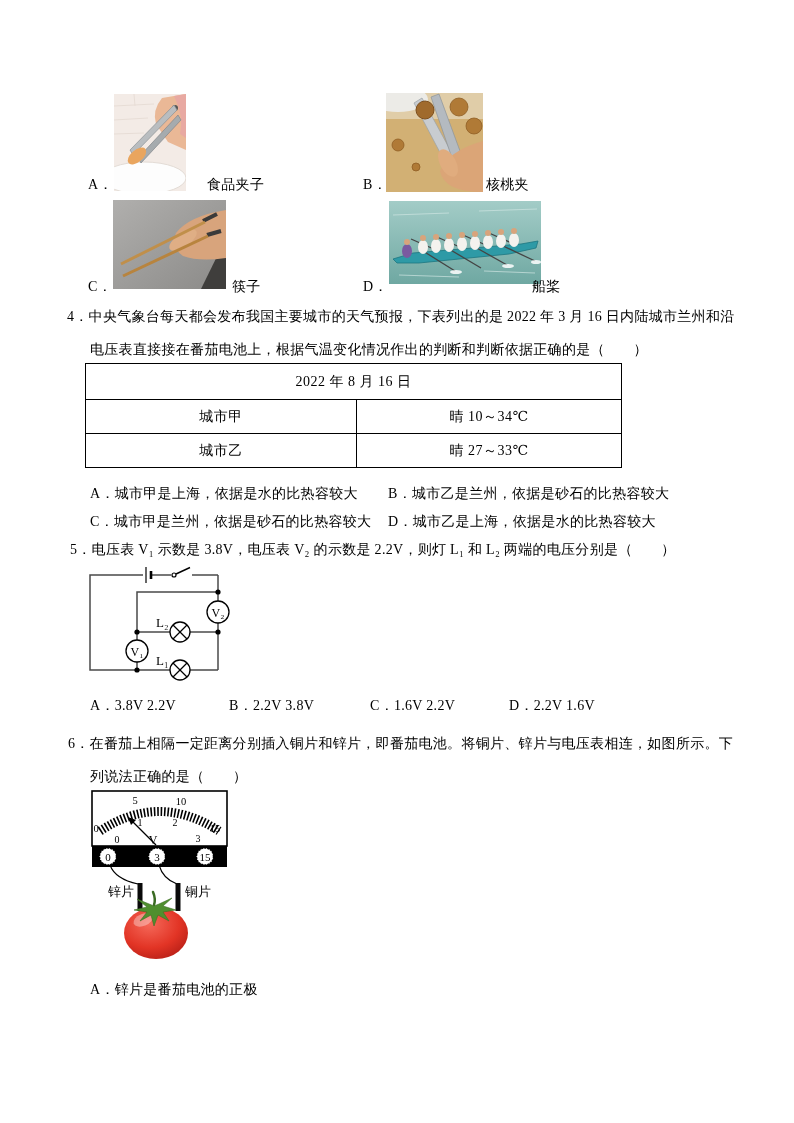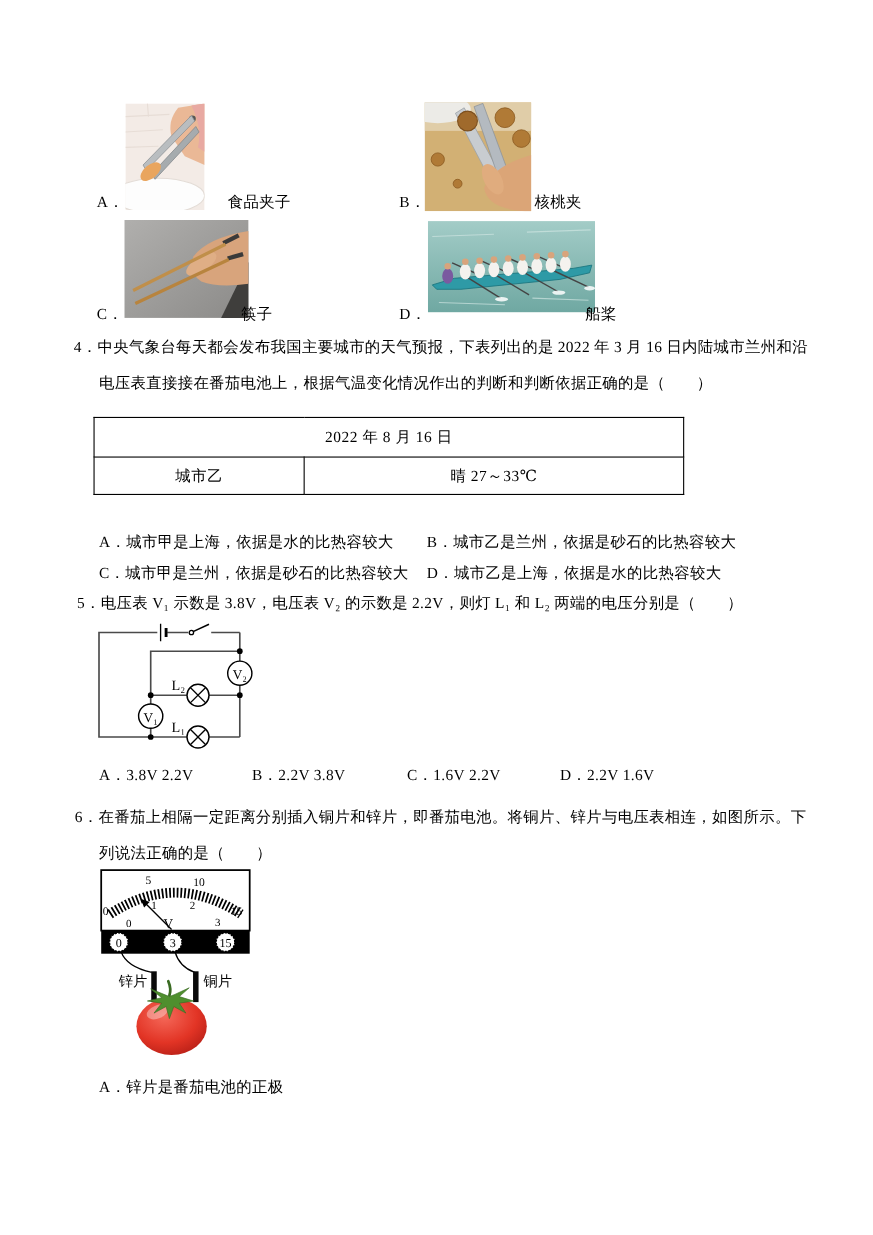--- a/index.html
+++ b/index.html
@@ -1,21 +1,21 @@
 <!DOCTYPE html>
 <html><head>
 <meta charset="utf-8">
 <style>
   html,body{margin:0;padding:0;background:#fff;}
   #page{position:relative;width:794px;height:1123px;background:#ffffff;overflow:hidden;
         font-family:"Liberation Serif","DejaVu Serif",serif;color:#000;}
   .t{position:absolute;white-space:nowrap;font-size:14px;line-height:1.25;letter-spacing:0.3px;}
   .photo{position:absolute;display:block;}
   #wtable{position:absolute;left:85px;top:363px;width:537px;border-collapse:collapse;
-          font-size:14px;letter-spacing:0.5px;margin-top:16px;}
+          font-size:14px;letter-spacing:0.5px;}
   #wtable td{border:1.3px solid #000;text-align:center;padding:0;}
   .svgfig{position:absolute;}
   svg text{font-family:"Liberation Serif","DejaVu Serif",serif;fill:#000;}
 </style>
 </head>
 <body>
 
 <div id="page">
 
   <svg class="photo" style="left:114px;top:94px" width="72" height="97" viewBox="0 0 72 97">
@@ -66,21 +66,21 @@
     <rect width="113" height="89" fill="url(#cbg)"></rect>
     <path d="M113,38 L88,89 L113,89 Z" fill="#3f3e3c"></path>
     <path d="M113,10 Q76,16 63,33 Q57,47 70,56 Q86,62 113,58 Z" fill="#d8a47c"></path>
     <ellipse cx="70" cy="40" rx="16" ry="7" fill="#dfae85" transform="rotate(-35 70 40)"></ellipse>
     <line x1="90" y1="21" x2="104" y2="14" stroke="#3a3a3a" stroke-width="4"></line>
     <line x1="94" y1="35" x2="108" y2="31" stroke="#3a3a3a" stroke-width="4"></line>
     <line x1="92" y1="22" x2="8" y2="64" stroke="#c08f4a" stroke-width="3"></line>
     <line x1="95" y1="36" x2="10" y2="76" stroke="#b8843e" stroke-width="3"></line>
   </svg>
   <div class="t" style="left:88px;top:278px">C．</div>
-  <div class="t" style="left:219px;top:278px">筷子</div>
+  <div class="t" style="left:232px;top:278px">筷子</div>
 
   <svg class="photo" style="left:389px;top:201px" width="152" height="83" viewBox="0 0 152 83">
     <defs>
       <linearGradient id="dbg" x1="0" y1="0" x2="0" y2="1">
         <stop offset="0" stop-color="#a3ccc7"></stop>
           <stop offset="1" stop-color="#6fa8a2"></stop>
       </linearGradient>
     </defs>
     <rect width="152" height="83" fill="url(#dbg)"></rect>
     <g stroke="#cfe5e2" stroke-width="1" opacity="0.7">
@@ -135,20 +135,24 @@
 
   <div class="t" style="left:67px;top:308px">4．中央气象台每天都会发布我国主要城市的天气预报，下表列出的是 2022 年 3 月 16 日内陆城市兰州和沿</div>
   <div class="t" style="left:90px;top:341px">电压表直接接在番茄电池上，根据气温变化情况作出的判断和判断依据正确的是（　　）</div>
 
   <table id="wtable">
     <tbody>
       <tr style="height:36px">
         <td colspan="2">2022 年 8 月 16 日</td>
       </tr>
       <tr style="height:34px">
+        <td style="width:270px">城市甲</td>
+        <td>晴 10～34℃</td>
+      </tr>
+      <tr style="height:34px">
         <td>城市乙</td>
         <td>晴 27～33℃</td>
       </tr>
     </tbody>
   </table>
 
   <div class="t" style="left:90px;top:485px">A．城市甲是上海，依据是水的比热容较大</div>
   <div class="t" style="left:388px;top:485px">B．城市乙是兰州，依据是砂石的比热容较大</div>
   <div class="t" style="left:90px;top:513px">C．城市甲是兰州，依据是砂石的比热容较大</div>
   <div class="t" style="left:388px;top:513px">D．城市乙是上海，依据是水的比热容较大</div>

